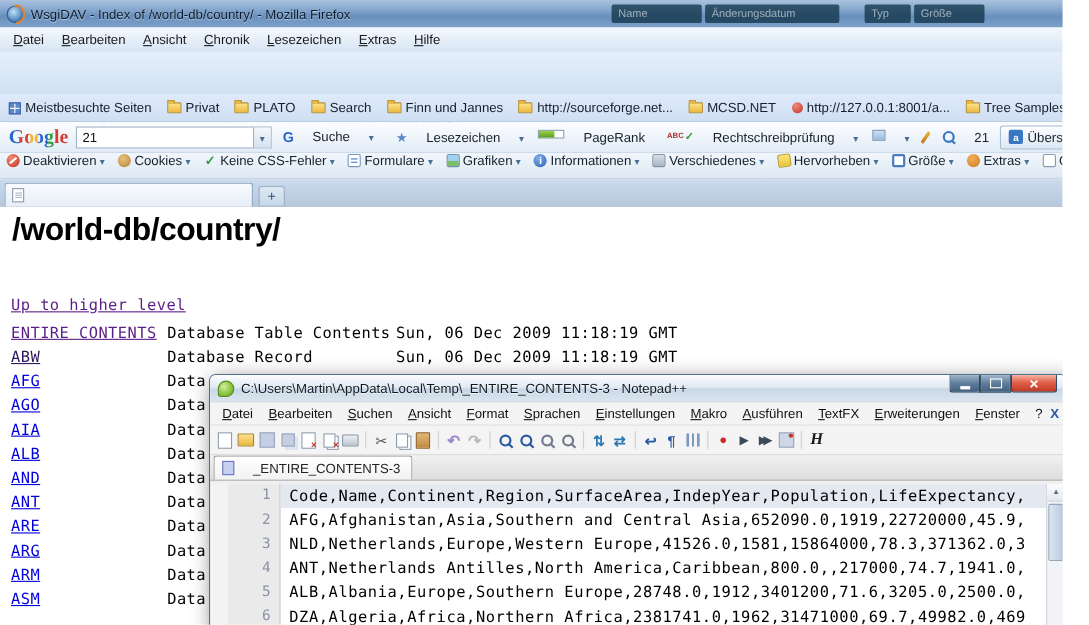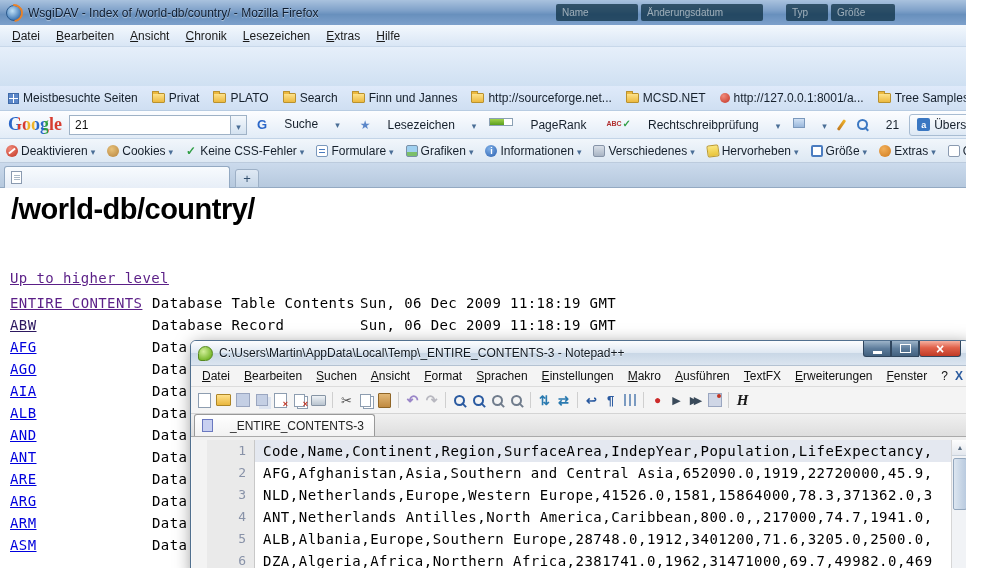--- a/index.html
+++ b/index.html
@@ -107,21 +107,21 @@
   .gmag::before{content:"";position:absolute;left:1px;top:1px;width:7px;height:7px;border:2px solid #3a77c2;border-radius:50%}
   .gmag::after{content:"";position:absolute;right:0;bottom:1px;width:5px;height:2px;background:#3a77c2;transform:rotate(45deg)}
   .gtr{width:13px;height:13px;background:#3a77c2;border-radius:2px;color:#fff;display:flex;
     align-items:center;justify-content:center;font-size:9px;font-weight:bold}
   .gtr::before{content:"a"}
   .gtrbtn{border:1px solid #a8bcd2;background:linear-gradient(#fdfeff,#dde8f4);border-radius:3px;height:22px;
     padding:0 7px;display:flex;gap:4px;align-items:center;font-size:12px;color:#16202c}
 
   .ff-wdbar{position:absolute;top:139px;left:0;right:0;height:24px;
     background:linear-gradient(#f1f6fb,#dde8f3);border-bottom:1px solid #bccbdd;
-    display:flex;align-items:center;gap:6px;padding-left:6px;overflow:hidden}
+    display:flex;align-items:flex-start;gap:6px;padding-left:6px;overflow:hidden}
   .wd{display:flex;align-items:center;gap:3px;font-size:12px;color:#16202c;white-space:nowrap}
   .wsep{width:1px;height:16px;background:#c6d3e2}
   .wd-ico{width:12px;height:12px;border-radius:2px;flex:0 0 auto;position:relative;
     display:flex;align-items:center;justify-content:center}
   .wd-disable{border-radius:50%;background:radial-gradient(circle at 35% 30%,#f08a7a,#c23321)}
   .wd-disable::after{content:"";position:absolute;left:2px;top:5px;right:2px;height:2px;background:#fff;transform:rotate(-40deg)}
   .wd-cookie{border-radius:50%;background:radial-gradient(circle at 40% 35%,#e8c27a,#b5823c)}
   .wd-check::before{content:"✓";color:#2f9e44;font-weight:bold;font-size:12px}
   .wd-form{background:#fff;border:1px solid #7a98bc}
   .wd-form::before{content:"";position:absolute;left:2px;top:3px;right:2px;height:1px;background:#4a7cc0;box-shadow:0 3px 0 #4a7cc0}

